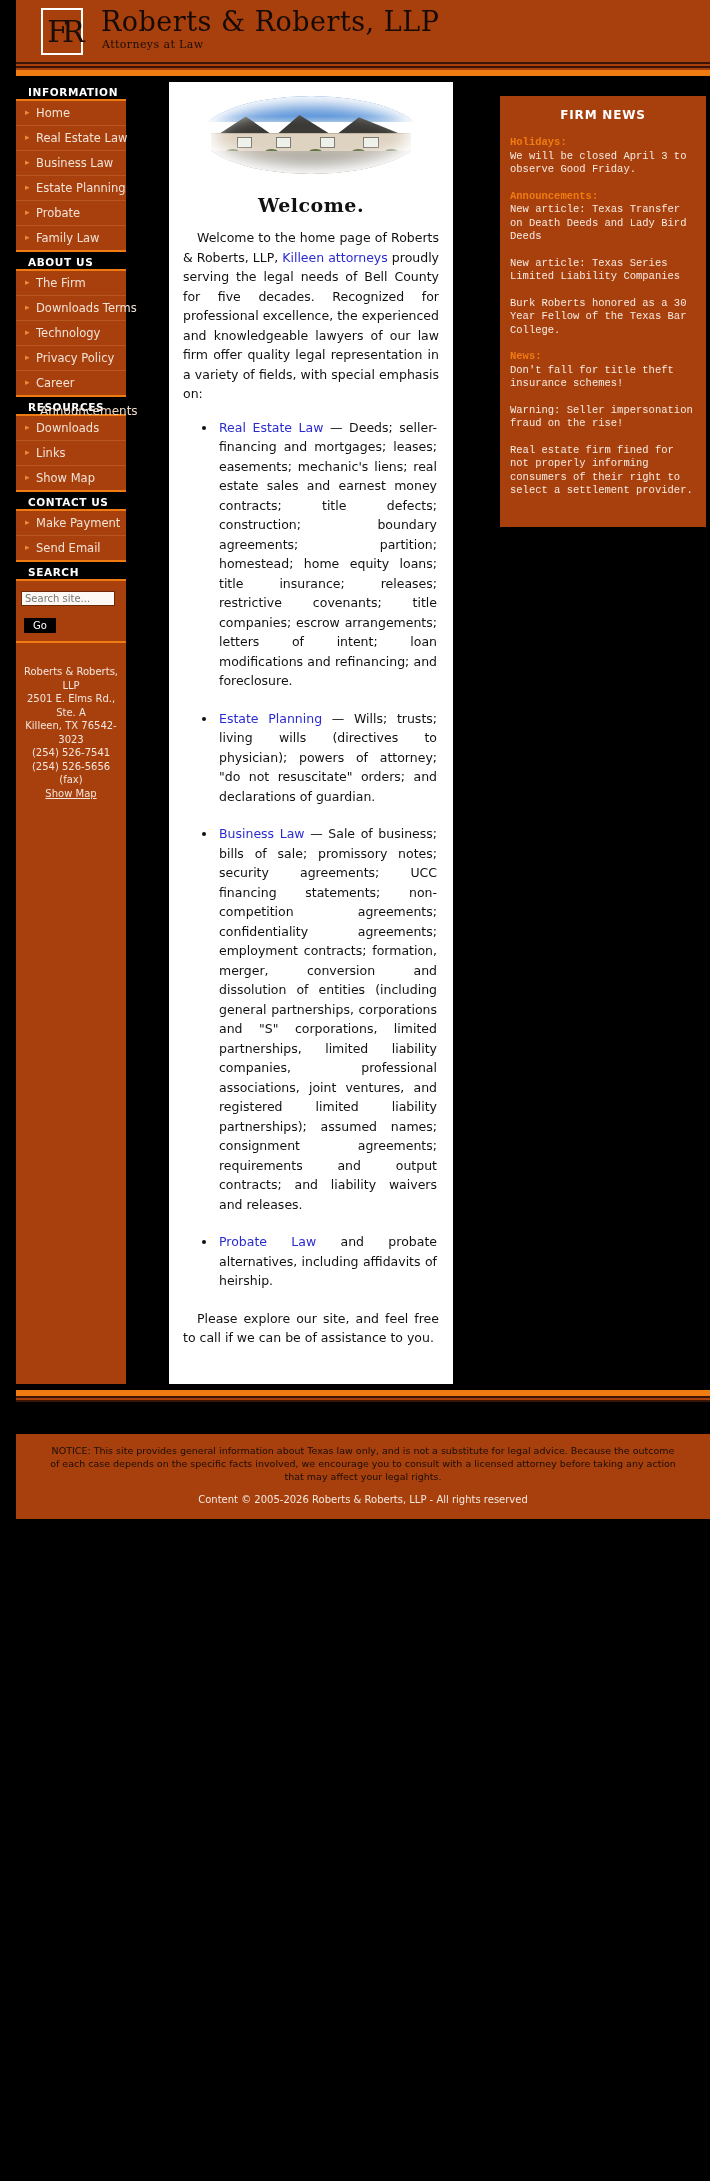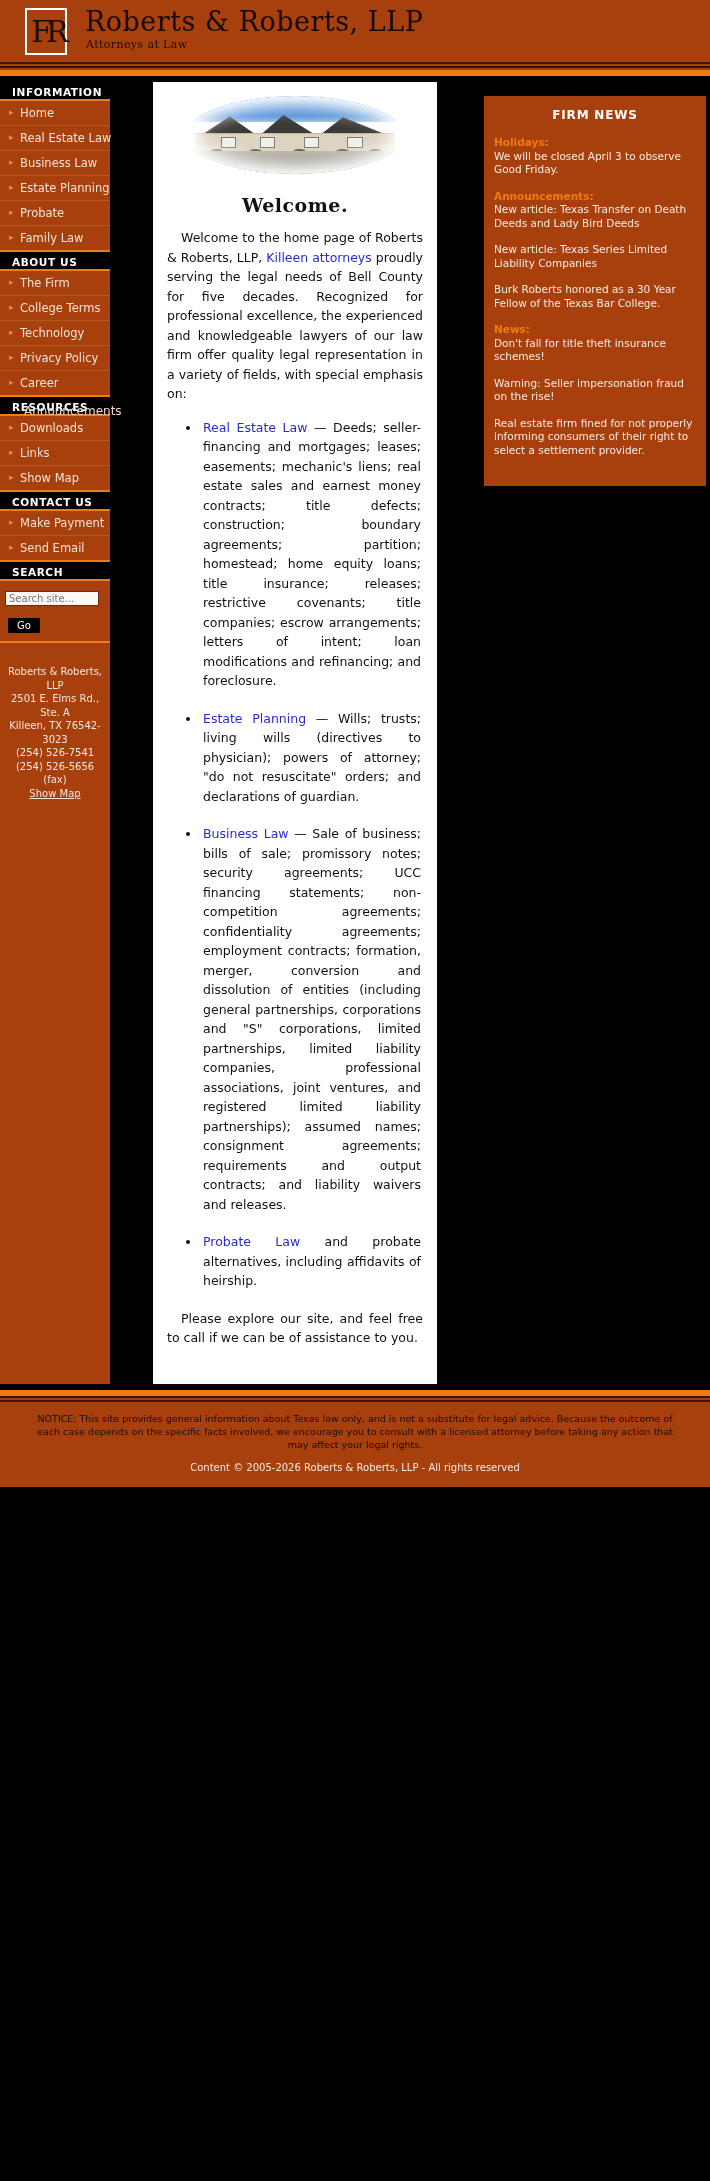--- a/index.html
+++ b/index.html
@@ -3,21 +3,21 @@
 <meta charset="utf-8">
 <style>
   * { box-sizing: border-box; }
   html, body { margin:0; padding:0; }
   body {
     width: 710px;
     background: #000;
     font-family: "DejaVu Sans", sans-serif;
     color: #000;
   }
-  #page { width: 710px; background:#000; position: relative; }
+  #page { width: 710px; background:#000; position: relative; padding-left: 16px; }
 
   
   .masthead {
     background: #a8400e;
     height: 62px;
     position: relative;
     padding: 0;
   }
   .logo-box {
     position:absolute; left:25px; top:8px;
@@ -200,24 +200,25 @@
   .news-title {
     text-align:center; color:#ffffff;
     font-size:12px; font-weight:bold;
     letter-spacing:0.8px;
     margin:4px 0 14px 0;
   }
   .news-lead { color:#f07b10; font-weight:bold; font-size:10.5px; }
   .news-item {
     color:#f6eae1; font-size:10.5px; line-height:13.5px;
     margin:0 0 13px 0;
-  }
-
-  
-  .footer { background:#a8400e; padding:10px 30px 14px 30px; }
+    font-family:Liberation Mono, monospace;
+  }
+
+  
+  .footer { background:#a8400e; padding:10px 30px 14px 30px;margin-top:32px; }
   .footer-notice {
     font-size:9.5px; line-height:13px;
     text-align:center; color:#1b0d04;
   }
   .footer-copy {
     margin-top:11px; text-align:center;
     font-size:10px; color:#f5e8de;
   }
 </style>
 </head>
@@ -256,21 +257,21 @@
         <a class="nav-item" href="#"><span class="chev">▸</span><span>Estate Planning</span></a>
         <a class="nav-item" href="#"><span class="chev">▸</span><span>Probate</span></a>
         <a class="nav-item" href="#"><span class="chev">▸</span><span>Family Law</span></a>
       </div>
 
       <div class="nav-head">
         <span>ABOUT US</span>
       </div>
       <div class="nav-group">
         <a class="nav-item" href="#"><span class="chev">▸</span><span>The Firm</span></a>
-        <a class="nav-item" href="#"><span class="chev">▸</span><span>College Terms</span></a>
+        <a class="nav-item" href="#"><span class="chev">▸</span><span>Downloads Terms</span></a>
         <a class="nav-item" href="#"><span class="chev">▸</span><span>Technology</span></a>
         <a class="nav-item" href="#"><span class="chev">▸</span><span>Privacy Policy</span></a>
         <a class="nav-item" href="#"><span class="chev">▸</span><span>Career</span></a>
       </div>
 
       <div class="nav-head">
         <span>RESOURCES</span>
         <span class="overflow-item">Announcements</span>
       </div>
       <div class="nav-group">

